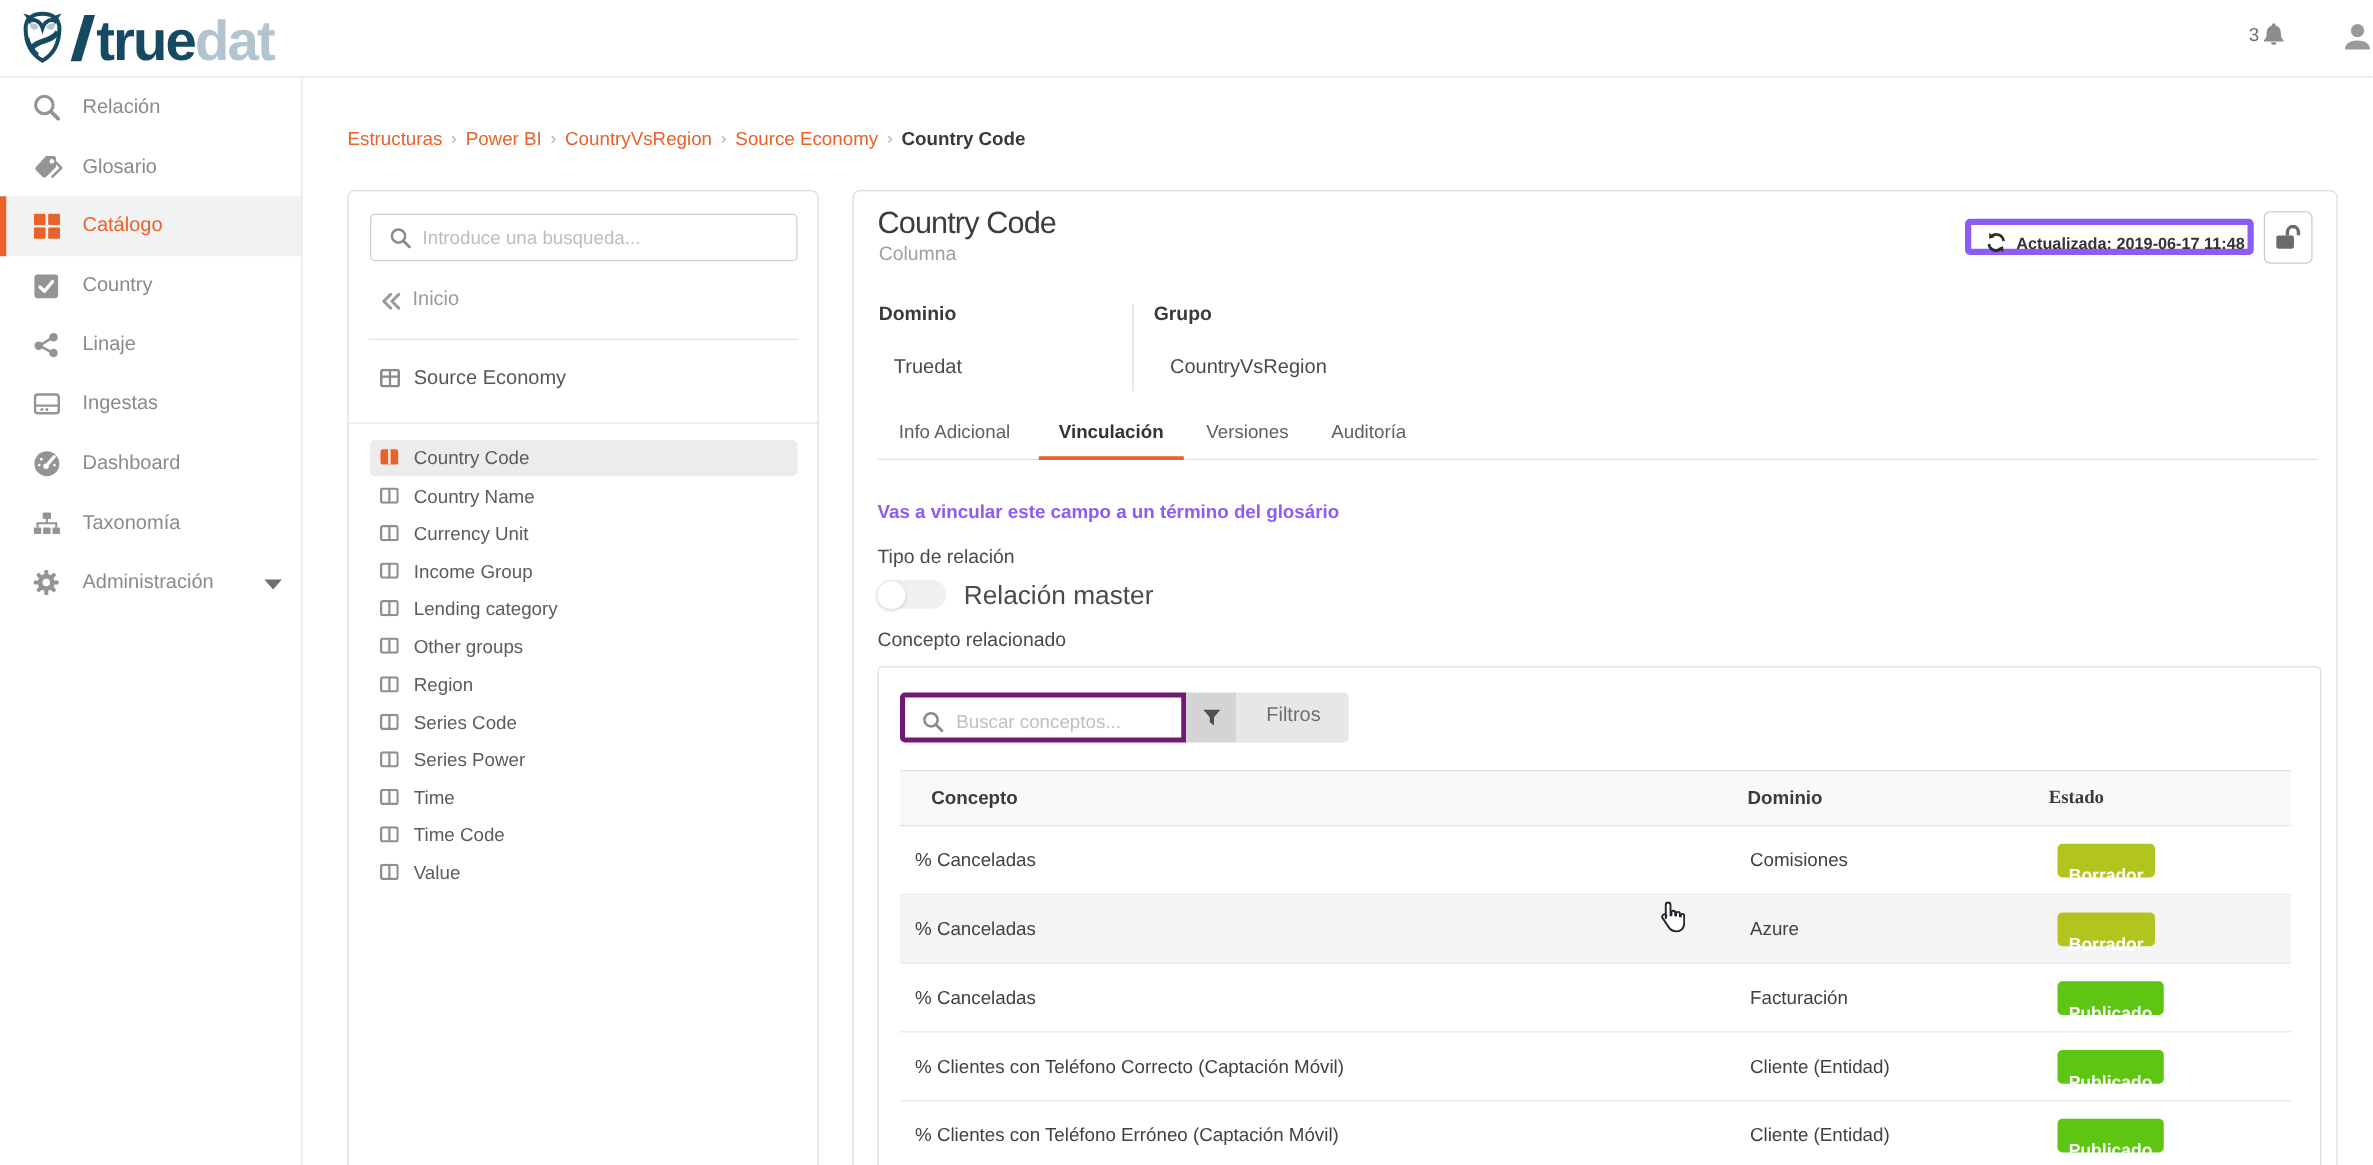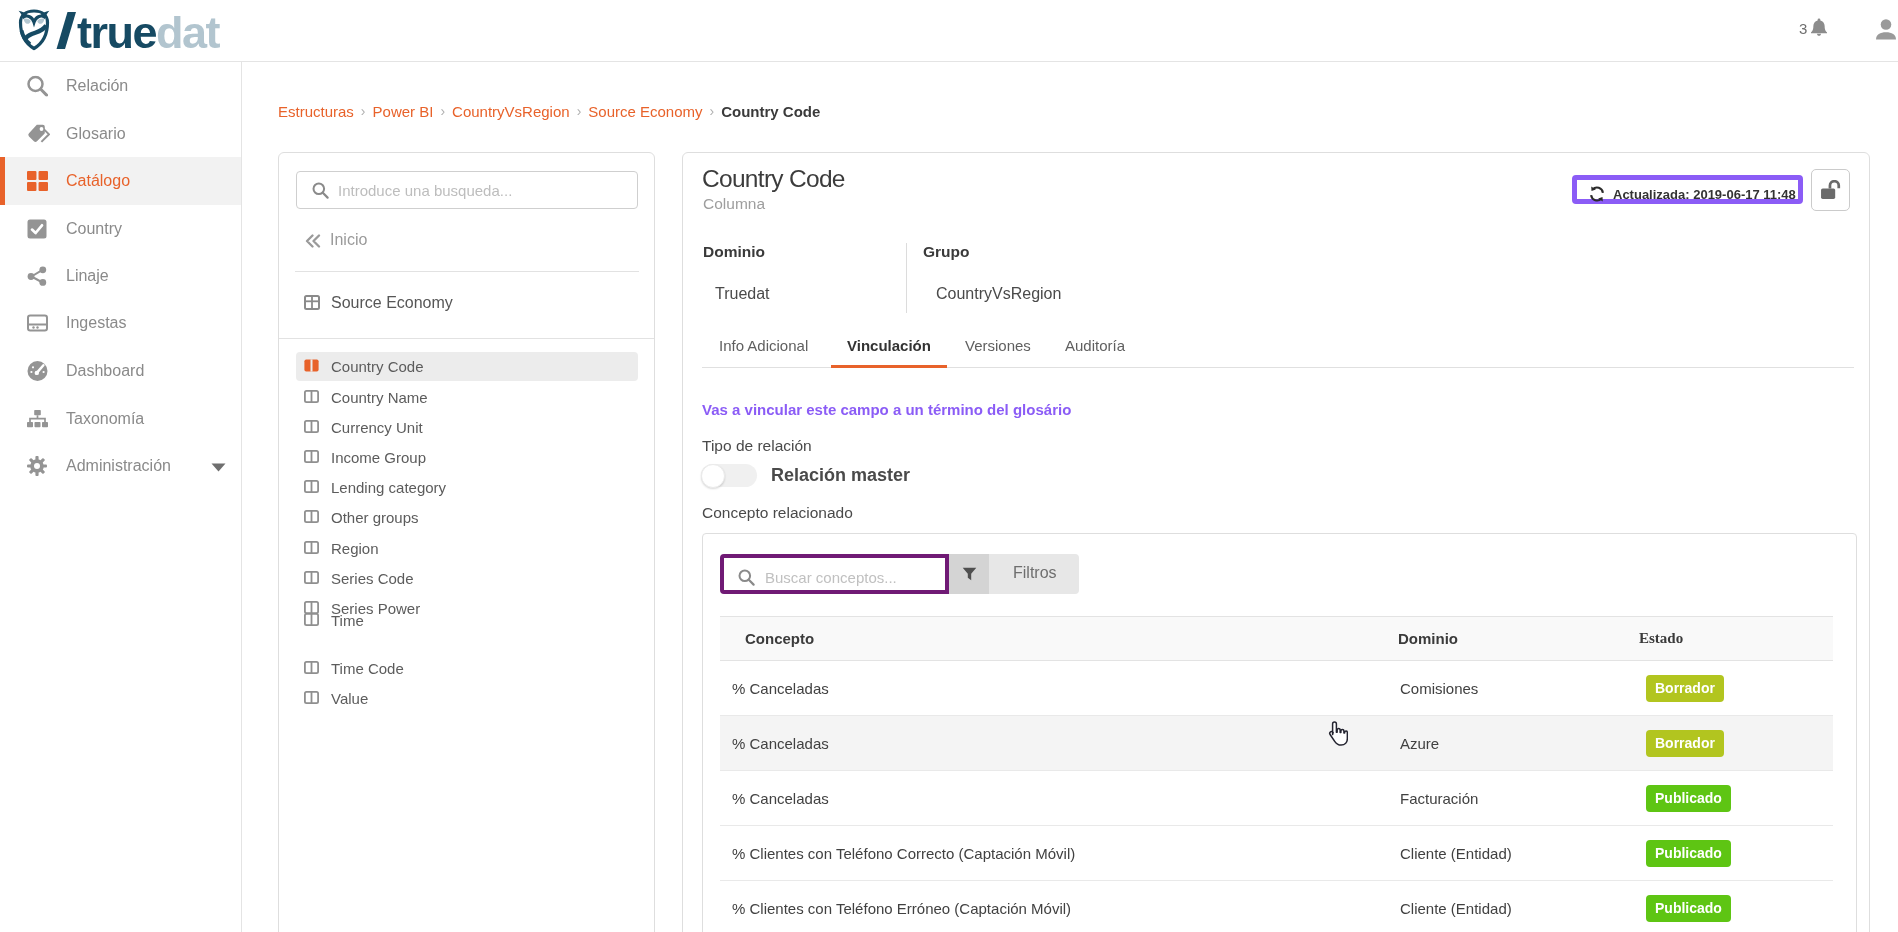--- a/index.html
+++ b/index.html
@@ -56,37 +56,37 @@
 
 .tab { position:absolute; top:184px; font-size:15px; color:#5f5f5f; }
 .tab.on { font-weight:bold; color:#333; }
 #tabline { position:absolute; left:19px; top:214px; width:1152px; height:1px; background:#e0e0e0; }
 #tabmark { position:absolute; left:148px; top:212px; width:116px; height:3px; background:#e8622a; z-index:2; }
 
 #vtext { position:absolute; left:19px; top:248px; font-size:15px; font-weight:bold; color:#8b5cf6; }
 #tipo { position:absolute; left:19px; top:284px; font-size:15.5px; color:#4a4a4a; }
 #toggle { position:absolute; left:18px; top:311px; width:56px; height:23px; border-radius:12px; background:#f0f0f0; }
 #toggle .knob { position:absolute; left:0px; top:-0.5px; width:24px; height:24px; border-radius:50%; background:#fff; border:1px solid #ebebeb; box-shadow:0 1px 2px rgba(0,0,0,0.15); }
-#relmaster { position:absolute; left:88px; top:312px; font-size:18px; color:#4a4a4a;font-weight:bold; }
+#relmaster { position:absolute; left:88px; top:312px; font-size:21px; color:#4a4a4a; }
 #conrel { position:absolute; left:19px; top:351px; font-size:15.5px; color:#4a4a4a; }
 
 #conceptbox { position:absolute; left:19px; top:380px; width:1155px; height:430px; border:1px solid #dedede; border-radius:4px; }
 #csearch { position:absolute; left:17px; top:20px; width:229px; height:40px; border:4px solid #701a75; border-radius:4px 0 0 4px; background:#fff; }
 #csearch .ph { position:absolute; left:41px; top:11px; font-size:15px; color:#c0c0c0; }
 #fbtn { position:absolute; left:246px; top:20px; width:40px; height:40px; background:#d4d4d4; }
 #flabel { position:absolute; left:286px; top:20px; width:90px; height:40px; background:#e7e7e7; border-radius:0 4px 4px 0; }
 #flabel span { position:absolute; left:24px; top:10px; font-size:16px; color:#6e6e6e; }
 
 #ctable { position:absolute; left:17px; top:82px; width:1113px; }
 #thead { position:absolute; left:0; top:0; width:1113px; height:45px; background:#f9f9f9; border-top:1px solid #e3e3e3; border-bottom:1px solid #e3e3e3; }
 #thead .h { position:absolute; top:13px; font-size:15px; font-weight:bold; color:#3b3b3b; }
 .trow { position:absolute; left:0; width:1113px; height:55px; border-bottom:1px solid #e9e9e9; }
 .trow .c1 { position:absolute; left:12px; top:19px; font-size:15px; color:#414141; }
 .trow .c2 { position:absolute; left:680px; top:19px; font-size:15px; color:#414141; }
-.badge { position:absolute; left:926px; top:14px; height:27px; border-radius:4px; color:#fff; font-size:14px; font-weight:bold; text-align:center; line-height:27px; padding:0 9px; }
+.badge { position:absolute; left:926px; top:14px; height:27px; border-radius:4px; color:#fff; font-size:14px; font-weight:bold; text-align:center; line-height:27px; padding:12px 9px; }
 .b-olive { background:#b2c51f; }
 .b-green { background:#5ec513; }
 </style>
 </head>
 <body>
 
 <div id="header">
   <svg class="abs" style="left:0px;top:0px;" width="240" height="56" viewBox="0 0 240 56">
     <g>
       <path d="M34 11 C25.5 11 20.5 15.5 20.5 22.5 C20.5 34.5 25.5 43.5 34 48.5 C42.5 43.5 47.5 34.5 47.5 22.5 C47.5 15.5 42.5 11 34 11 Z" fill="#fff" stroke="#164a63" stroke-width="3.2"></path>
@@ -290,21 +290,21 @@
       </svg>
     <span class="ctx">Series Code</span>
   </div>
   <div class="colitem" style="top:441px;">
     <svg class="cic" width="15" height="13" viewBox="0 0 15 13">
         <rect x="0.9" y="0.9" width="13.2" height="11.2" rx="1.6" fill="none" stroke="#8f8f8f" stroke-width="1.8"></rect>
         <line x1="7.5" y1="0.9" x2="7.5" y2="12.1" stroke="#8f8f8f" stroke-width="1.8"></line>
       </svg>
     <span class="ctx">Series Power</span>
   </div>
-  <div class="colitem" style="top:453px;">
+  <div class="colitem" style="top:471px;">
     <svg class="cic" width="15" height="13" viewBox="0 0 15 13">
         <rect x="0.9" y="0.9" width="13.2" height="11.2" rx="1.6" fill="none" stroke="#8f8f8f" stroke-width="1.8"></rect>
         <line x1="7.5" y1="0.9" x2="7.5" y2="12.1" stroke="#8f8f8f" stroke-width="1.8"></line>
       </svg>
     <span class="ctx">Time</span>
   </div>
   <div class="colitem" style="top:501px;">
     <svg class="cic" width="15" height="13" viewBox="0 0 15 13">
         <rect x="0.9" y="0.9" width="13.2" height="11.2" rx="1.6" fill="none" stroke="#8f8f8f" stroke-width="1.8"></rect>
         <line x1="7.5" y1="0.9" x2="7.5" y2="12.1" stroke="#8f8f8f" stroke-width="1.8"></line>

